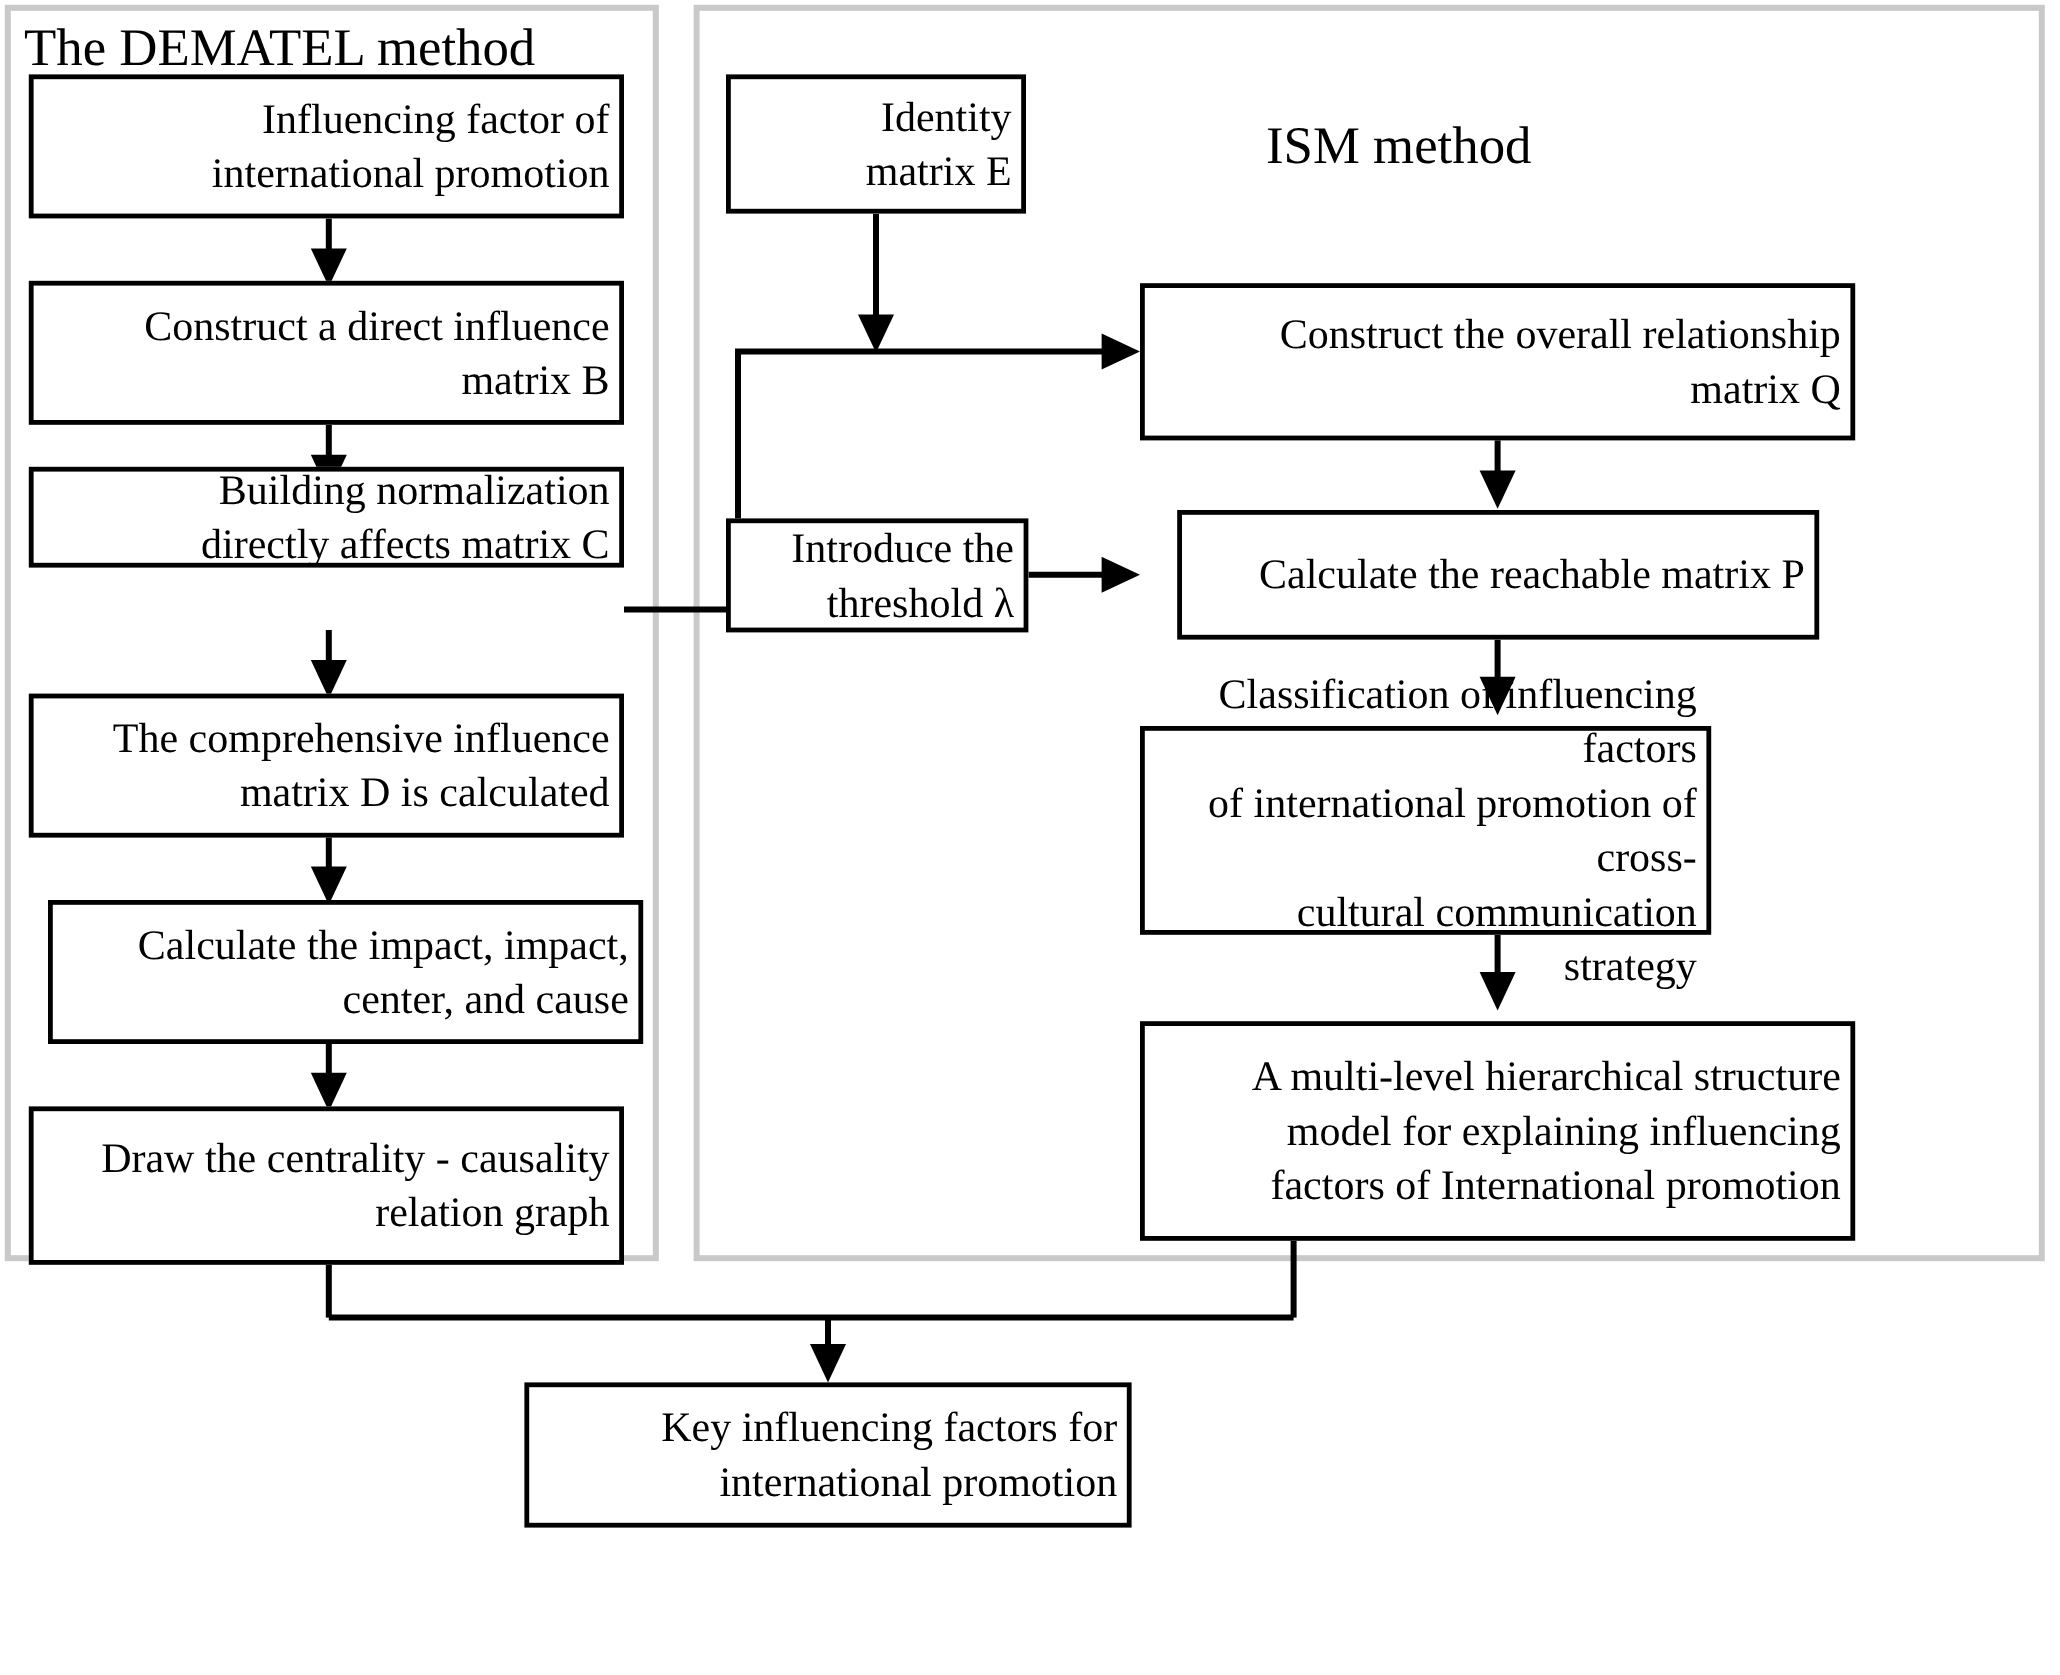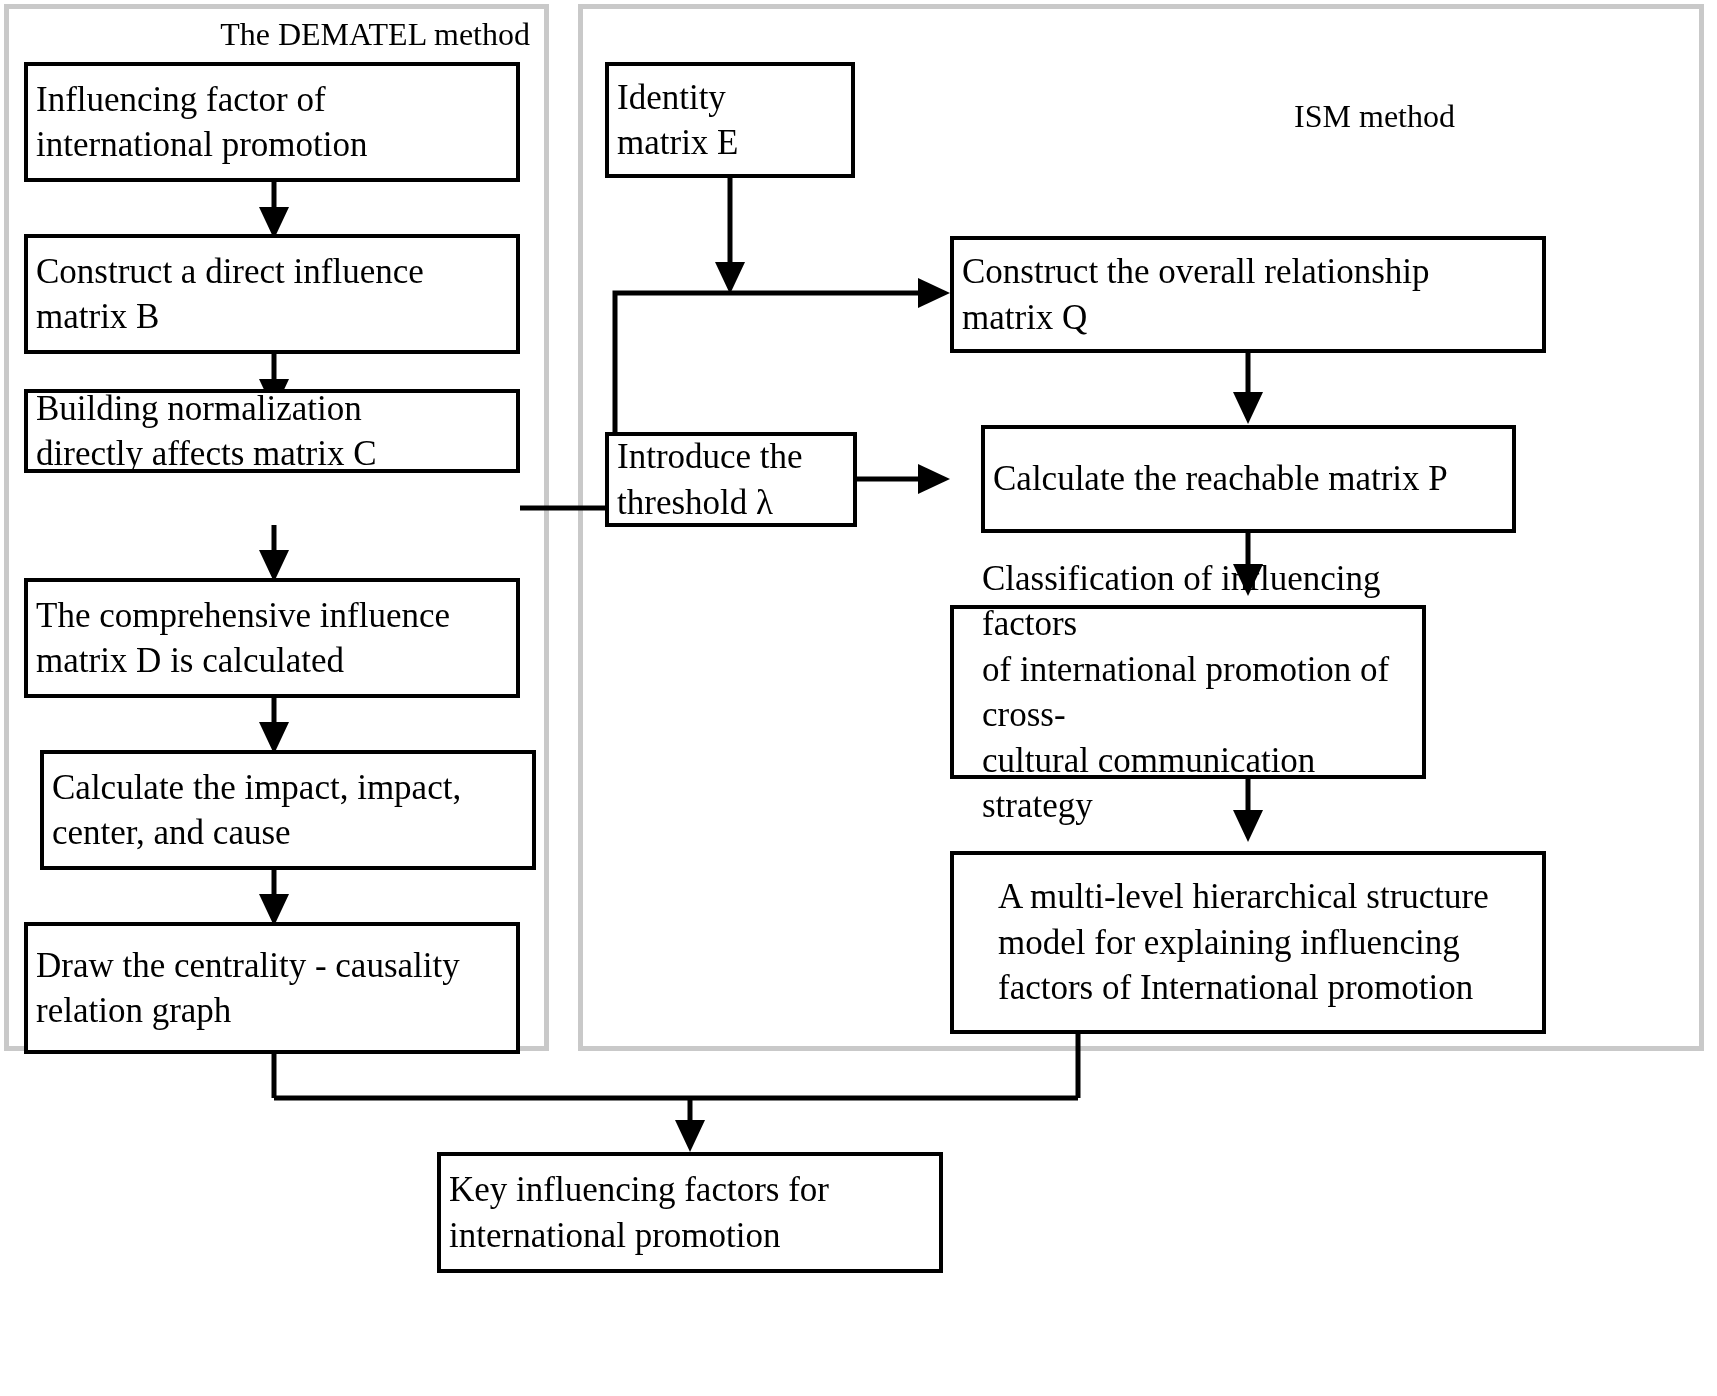--- a/index.html
+++ b/index.html
@@ -18,36 +18,36 @@
   
   .panel {
     position: absolute;
     border: 5px solid #c9c9c9;
     box-sizing: border-box;
     background: transparent;
   }
   
   .group-title {
     position: absolute;
-    font-size: 32px;
+    font-size: 44px;
     color: #000000;
     white-space: nowrap;
     line-height: 1;
-    text-align: right;
+    text-align: left;
   }
   
   .node {
     position: absolute;
     box-sizing: border-box;
     border: 4px solid #000000;
     background: #ffffff;
     display: flex;
     align-items: center;
     justify-content: center;
-    text-align: left;
+    text-align: right;
     color: #000000;
     font-size: 35px;
     line-height: 1.30;
     padding: 2px 8px;
   }
   .node span { display: block; width: 100%; }
   
   #wires {
     position: absolute;
     left: 0;
@@ -160,21 +160,21 @@
     </span>
   </div>
 
   <div class="node" style="left:605px; top:62px; width:250px; height:116px;">
     <span>
       <span>Identity</span>
       <span>matrix E</span>
     </span>
   </div>
 
-  <div class="node" style="left:950px; top:236px; width:596px; height:117px;">
+  <div class="node" style="left:950px; top:236px; width:596px; height:131px;">
     <span>
       <span>Construct the overall relationship</span>
       <span>matrix Q</span>
     </span>
   </div>
 
   <div class="node" style="left:605px; top:432px; width:252px; height:95px;">
     <span>
       <span>Introduce the</span>
       <span>threshold λ</span>

